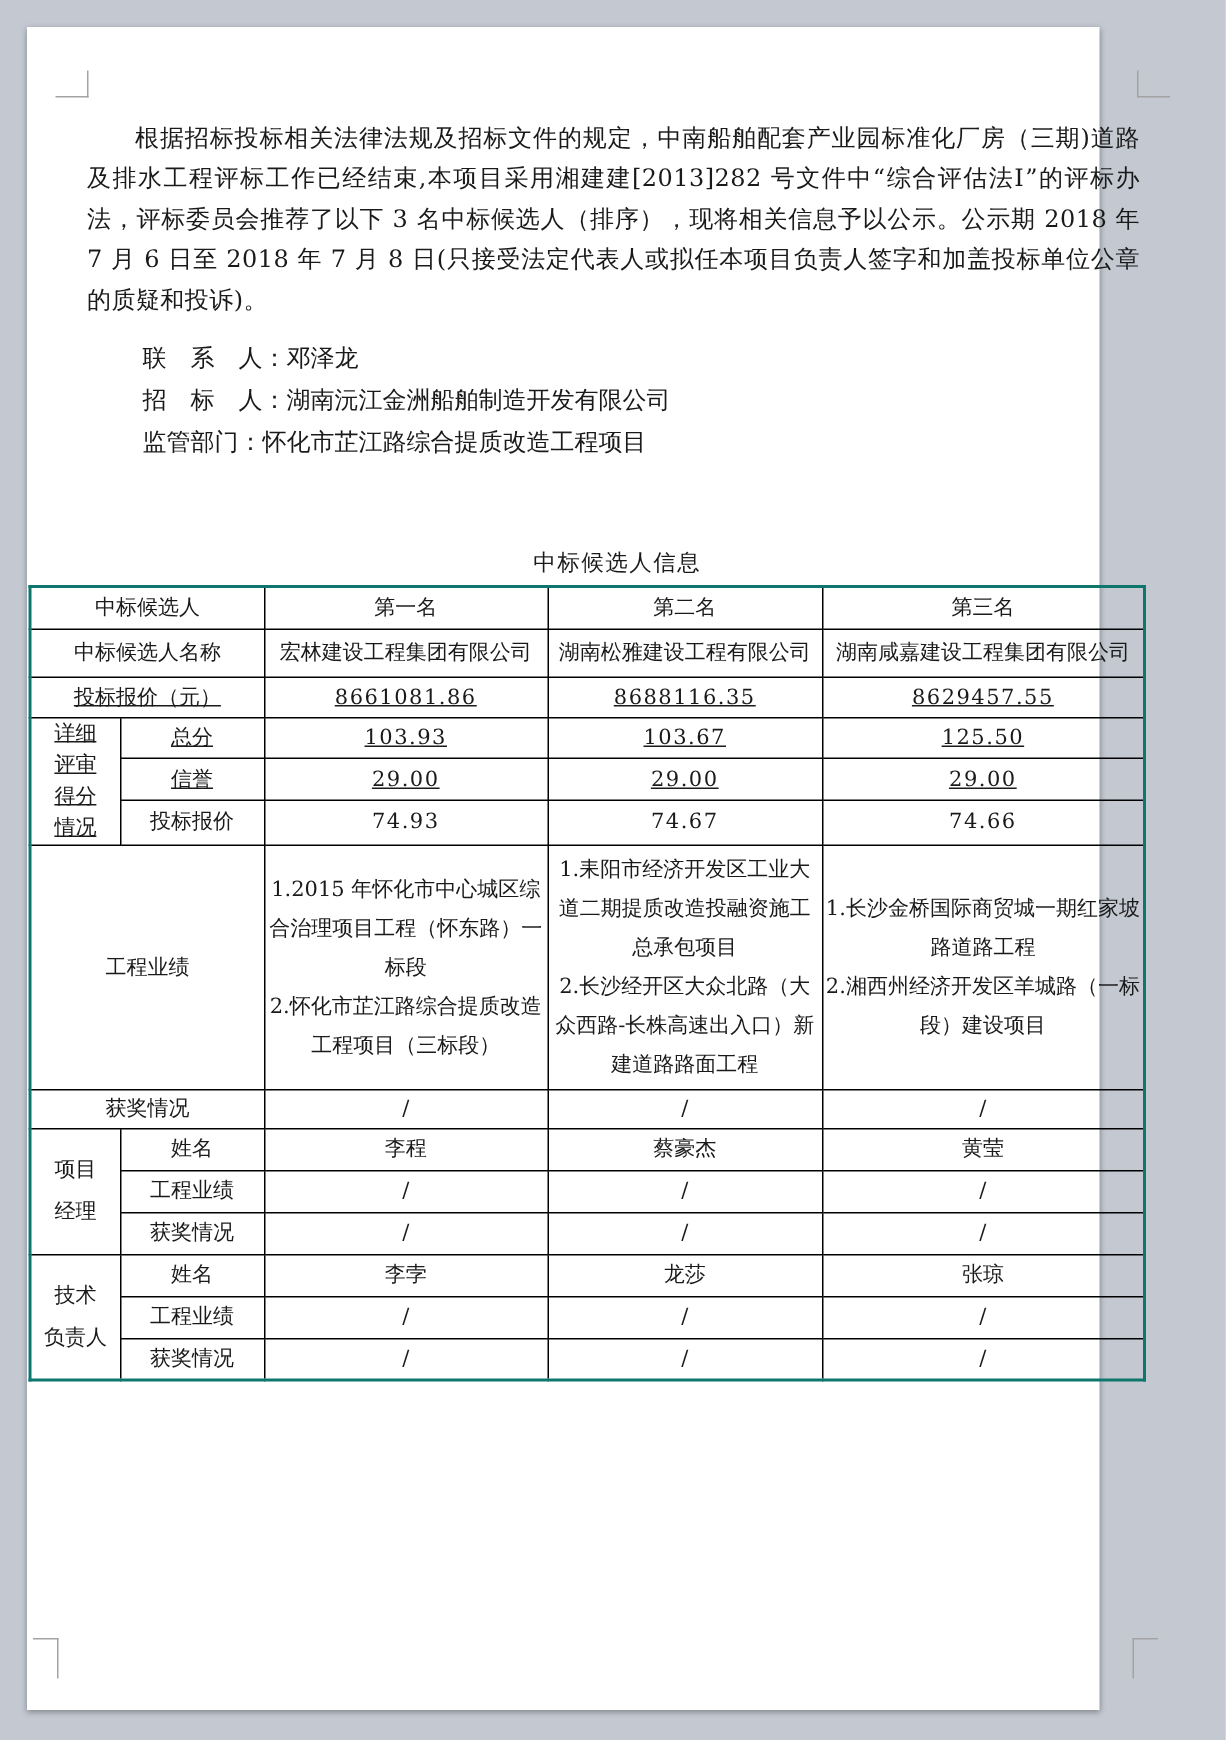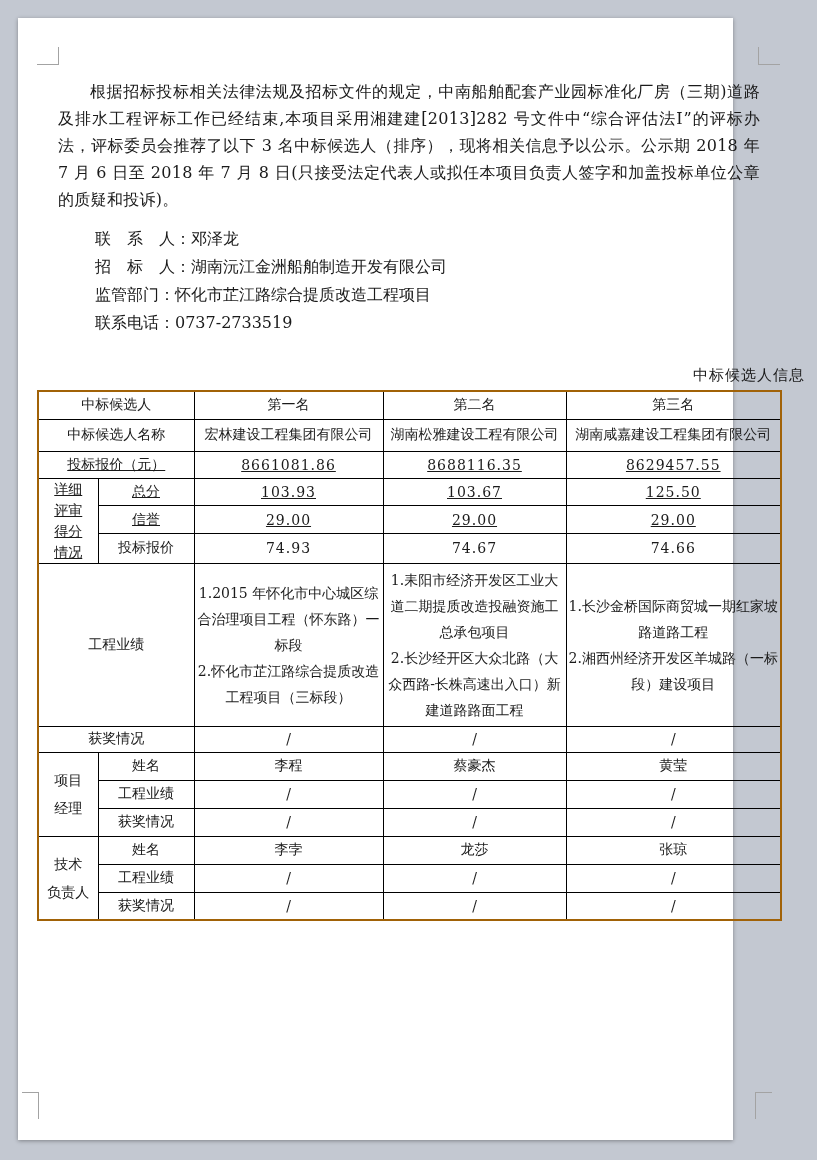--- a/index.html
+++ b/index.html
@@ -45,32 +45,32 @@
     top: 207px;
     font-size: 16px;
     line-height: 28px;
   }
   .contact-line { white-space: pre; }
   .tbl-title {
     position: absolute;
     left: 0;
     top: 348px;
     width: 787px;
-    text-align: right;
+    text-align: center;
     font-size: 15px;
     letter-spacing: 1px;
   }
   table.cand {
     position: absolute;
-    left: 19px;
+    left: 1px;
     top: 372px;
     width: 743px;
     border-collapse: collapse;
     table-layout: fixed;
-    border: 2px solid #a16207;
+    border: 2px solid #0f766e;
   }
   table.cand td {
     border: 1px solid #000;
     font-size: 14px;
     text-align: center;
     vertical-align: middle;
     padding: 0 2px;
     overflow: hidden;
   }
   .h28 { height: 28px; } .h32 { height: 32px; } .h27 { height: 27px; text-decoration: underline; }
@@ -94,21 +94,20 @@
   <div class="mark mark-tr"></div>
   <div class="mark mark-bl"></div>
   <div class="mark mark-br"></div>
 
   <div class="para">根据招标投标相关法律法规及招标文件的规定，中南船舶配套产业园标准化厂房（三期)道路及排水工程评标工作已经结束,本项目采用湘建建[2013]282 号文件中“综合评估法Ⅰ”的评标办法，评标委员会推荐了以下 3 名中标候选人（排序），现将相关信息予以公示。公示期 2018 年 7 月 6 日至 2018 年 7 月 8 日(只接受法定代表人或拟任本项目负责人签字和加盖投标单位公章的质疑和投诉)。</div>
 
   <div class="contacts">
     <div class="contact-line"><span>联　系　人：</span><span>邓泽龙</span></div>
     <div class="contact-line"><span>招　标　人：</span><span>湖南沅江金洲船舶制造开发有限公司</span></div>
     <div class="contact-line"><span>监管部门：</span><span>怀化市芷江路综合提质改造工程项目</span></div>
-    <div class="contact-line"><span>联系电话：</span><span>0737-2733519</span></div>
   </div>
 
   <div class="tbl-title">中标候选人信息</div>
 
   <table class="cand">
     <colgroup>
       <col style="width:60px">
         <col style="width:96px">
         <col style="width:189px">
         <col style="width:183px">

